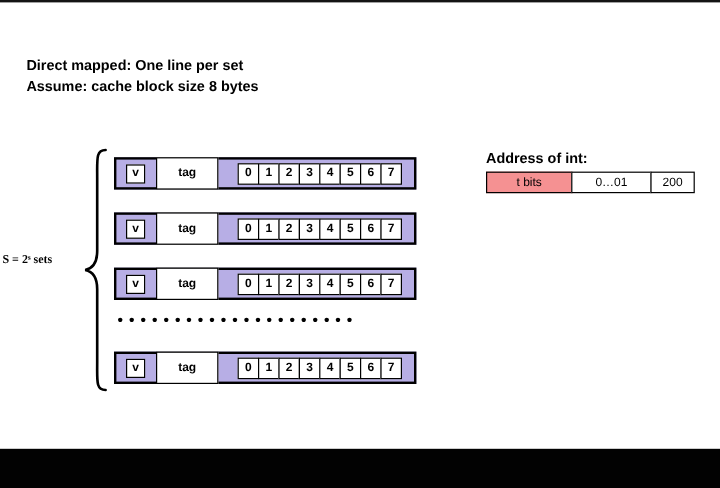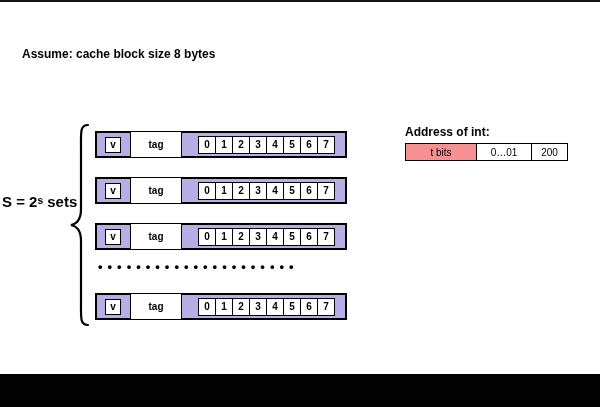--- a/index.html
+++ b/index.html
@@ -24,22 +24,22 @@
   .title {
     position: absolute; left: 30px; top: 5px;
     font-size: 22px; font-weight: bold; letter-spacing: -0.2px;
     white-space: nowrap;
   }
   .subtitle {
     position: absolute; left: 22px; top: 45px;
     font-size: 12px; font-weight: bold; line-height: 18px;
   }
   .sets-label {
-    position: absolute; left: 2px; top: 193px;
-    font-size: 15px; font-weight: bold; white-space: nowrap;
+    position: absolute; left: 2px; top: 211px;
+    font-size: 10px; font-weight: bold; white-space: nowrap; font-family: Liberation Serif, serif;
   }
   .brace {
     position: absolute; left: 68px; top: 122px;
     width: 22px; height: 206px;
   }
   .cache-row {
     position: absolute; left: 95px;
     width: 252px; height: 27px;
     background: #b7aee5;
     border: 2px solid #000;
@@ -86,31 +86,32 @@
     display: flex;
   }
   .addr-cell {
     height: 18px;
     background: #fff; border: 1px solid #000;
     font-size: 10px;
     display: flex; align-items: center; justify-content: center;
   }
   .addr-cell + .addr-cell { margin-left: -1px; }
   .addr-tbits { width: 72px; background: #f59192; }
-  .addr-set { width: 56px; }
+  .addr-set { width: 67px; }
   .addr-off { width: 37px; }
 </style>
 </head>
 <body>
 
 <div class="stage">
   <div class="top-edge"></div>
 
 
   <div class="subtitle">
+    <div>Direct mapped: One line per set</div>
     <div>Assume: cache block size 8 bytes</div>
   </div>
 
   <div class="sets-label">S = 2ˢ sets</div>
 
   <div class="brace">
     <svg width="22" height="206" viewBox="0 0 22 206" xmlns="http://www.w3.org/2000/svg">
       <path d="M20 3 C12 3 13 10 13 26 L13 87 C13 99 8 102 3 103 C8 104 13 107 13 119 L13 180 C13 196 12 203 20 203" fill="none" stroke="#000" stroke-width="2.2" stroke-linecap="round"></path>
     </svg>
   </div>

